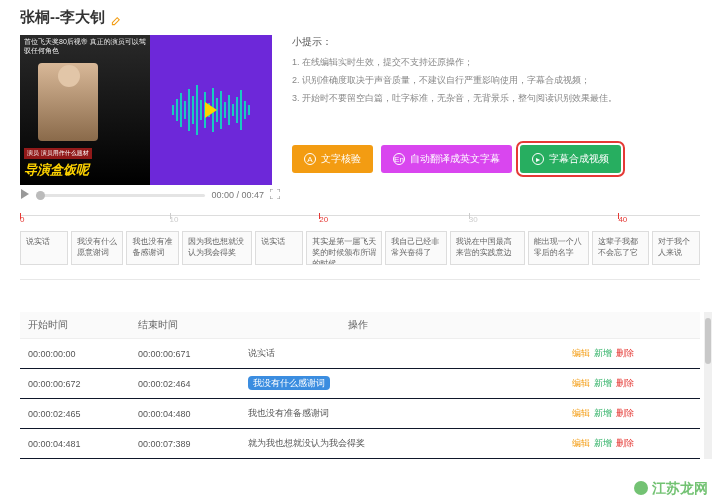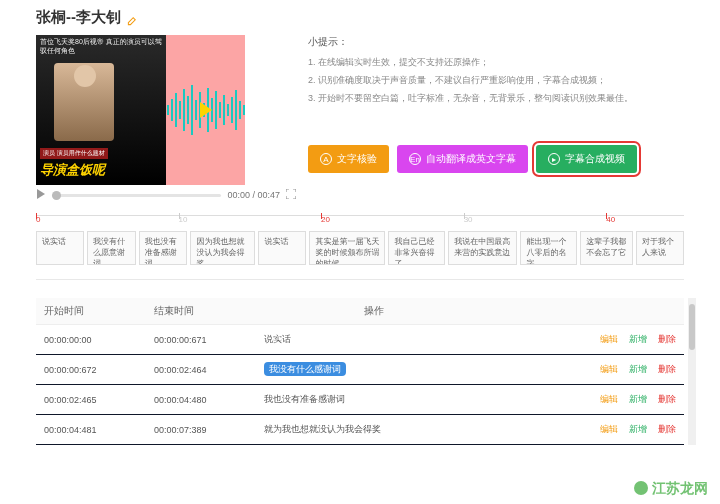--- a/index.html
+++ b/index.html
@@ -1,22 +1,22 @@
 <!DOCTYPE html>
 <html><head>
 <meta charset="utf-8">
 <style>
 *{margin:0;padding:0;box-sizing:border-box;font-family:"Microsoft YaHei",Arial,sans-serif}
 body{background:#fff;width:720px;height:504px;overflow:hidden;font-size:10px;color:#333}
-.wrap{padding:8px 36px}
+.wrap{padding:8px 20px}
 .title{font-size:15px;font-weight:bold;margin-bottom:8px;display:flex;align-items:center;gap:6px}
 .edit-ic{width:11px;height:11px;display:inline-block}
 .top-row{display:flex;gap:12px}
 .player{width:260px}
-.vid{width:209px;height:150px;background:#fca5a5;position:relative;overflow:hidden}
+.vid{width:252px;height:150px;background:#6d28d9;position:relative;overflow:hidden}
 .still{position:absolute;left:0;top:0;width:130px;height:150px;background:linear-gradient(180deg,#2a2a2a,#000)}
 .still::before{content:"";position:absolute;left:18px;top:28px;width:60px;height:78px;background:linear-gradient(180deg,#d8b898,#8a6a4a);border-radius:4px}
 .still::after{content:"";position:absolute;left:38px;top:30px;width:22px;height:22px;background:#e2c6a8;border-radius:50%}
 .still-toptxt{position:absolute;left:4px;top:2px;right:4px;font-size:7px;color:#eee;line-height:9px}
 .still-tag{position:absolute;left:4px;bottom:26px;font-size:6px;color:#fff;background:rgba(180,30,30,.8);padding:1px 3px}
 .caption{position:absolute;left:4px;bottom:6px;color:#ffd400;font-size:13px;font-weight:bold;font-style:italic}
 .wave{position:absolute;left:130px;top:0;right:0;bottom:0;display:flex;align-items:center;justify-content:center;gap:2px}
 .wave span{width:2px;background:#1bc9c0;display:inline-block}
 .wave .pb{position:absolute;width:0;height:0;border-left:12px solid #ffd400;border-top:8px solid transparent;border-bottom:8px solid transparent}
 .ctrl{display:flex;align-items:center;gap:6px;padding:4px 0;color:#777;font-size:9px}
@@ -30,26 +30,26 @@
 .o{background:#f39c12}.b{background:#d946ef}.g{background:#27ae60}
 .hi{outline:2px solid #e53935;outline-offset:2px}
 .ic{width:12px;height:12px;border:1.5px solid #fff;border-radius:50%;display:inline-flex;align-items:center;justify-content:center;font-size:8px}
 .timeline{margin-top:10px;position:relative;height:14px;border-top:1px solid #ddd}
 .tick{position:absolute;top:-1px;font-size:8px;color:#ccc}
 .tick.r{color:#e53935}
 .tick::before{content:"";position:absolute;left:0;top:-2px;width:1px;height:6px;background:currentColor}
 .segs{display:flex;gap:3px;margin-top:2px;overflow:hidden}
 .seg{border:1px solid #ddd;padding:4px 5px;font-size:8px;color:#666;min-width:48px;max-width:76px;height:34px;line-height:11px;overflow:hidden;background:#fafafa}
 .divider{height:1px;background:#e8e8e8;margin:14px 0 0}
-.tbl{margin-top:18px;position:relative}
+.tbl{margin-top:32px;position:relative}
 .thead{display:flex;padding:6px 8px;font-size:10px;color:#666;border-bottom:1px solid #eee;background:#fafafa}
 .c1{width:110px}.c2{width:110px}.c3{flex:1}.c4{width:120px;text-align:right}
 .row{display:flex;align-items:center;padding:8px;font-size:9px;color:#555;border-bottom:1px solid #0f172a}
 .row .sel{background:#3b8de0;color:#fff;padding:2px 5px;border-radius:4px}
-.ops{display:flex;gap:11px;justify-content:flex-end;width:120px}
+.ops{display:flex;gap:4px;justify-content:flex-start;width:120px}
 .op{font-size:9px;cursor:pointer}
 .op.e{color:#f39c12}.op.a{color:#27ae60}.op.d{color:#e53935}
 .sbar{position:absolute;right:-12px;top:0;bottom:0;width:8px;background:#f0f0f0}
 .sbar::before{content:"";position:absolute;left:1px;top:6px;width:6px;height:46px;background:#c8c8c8;border-radius:3px}
 .wm{position:absolute;right:12px;bottom:6px;font-size:14px;color:#5bb85b;font-weight:bold;opacity:.85}
 .wm::before{content:"";display:inline-block;width:14px;height:14px;background:#5bb85b;border-radius:50%;margin-right:4px;vertical-align:-2px}
 </style>
 </head>
 <body>
 

